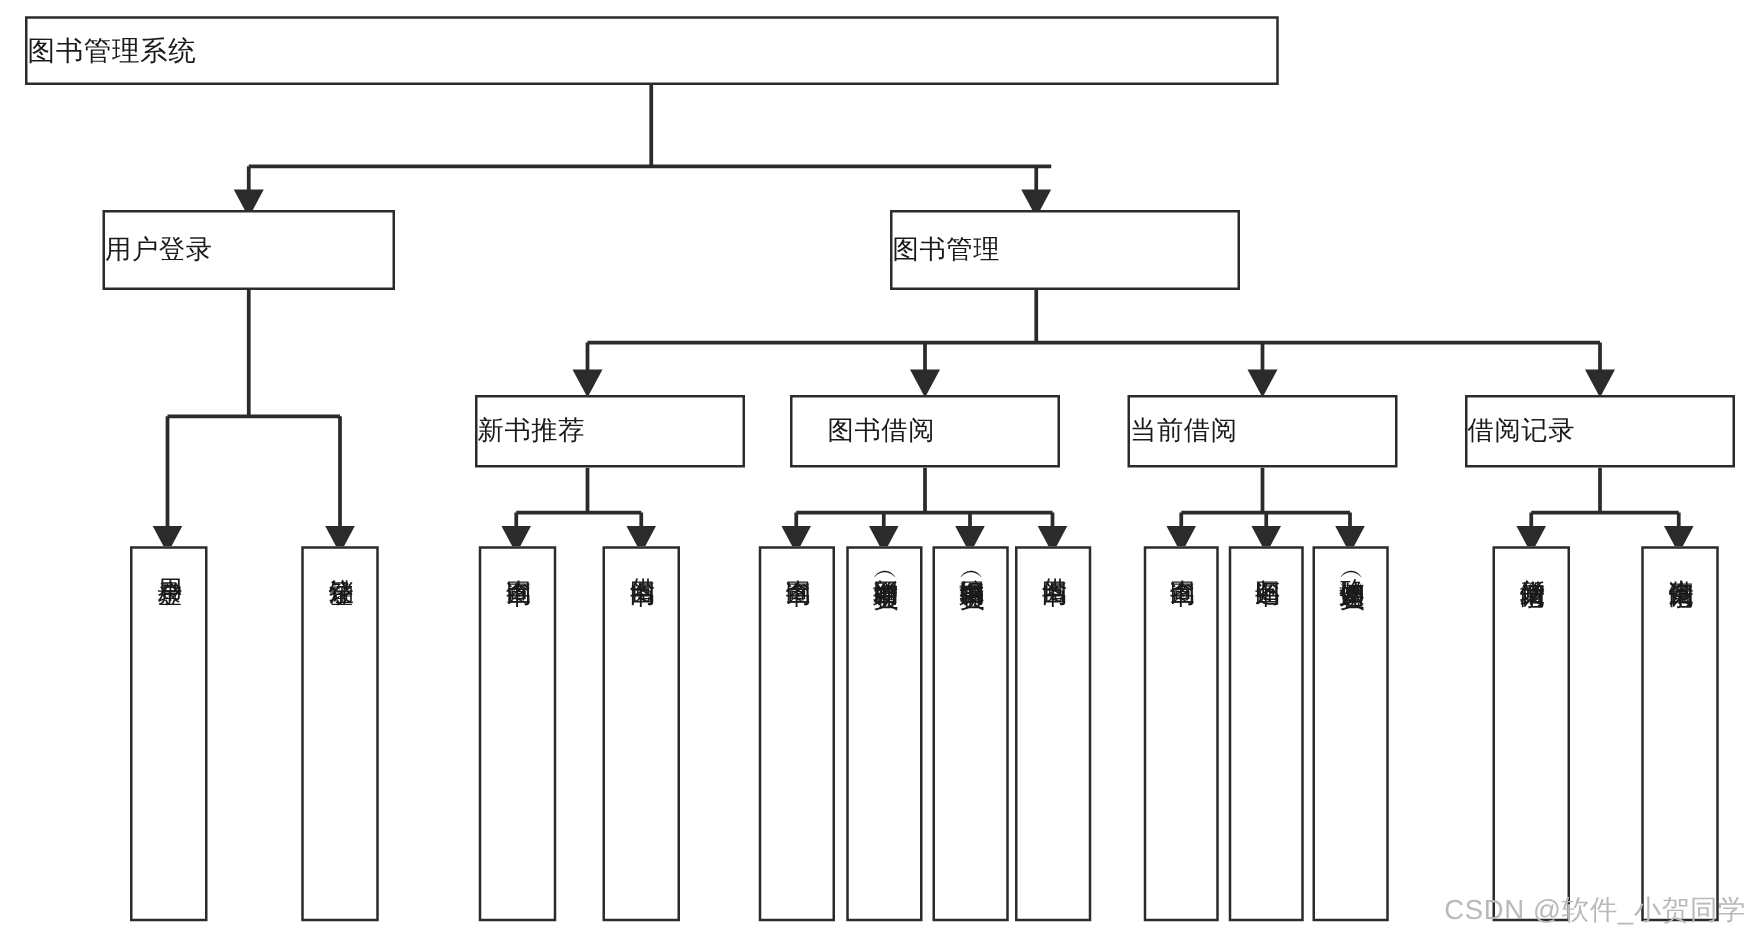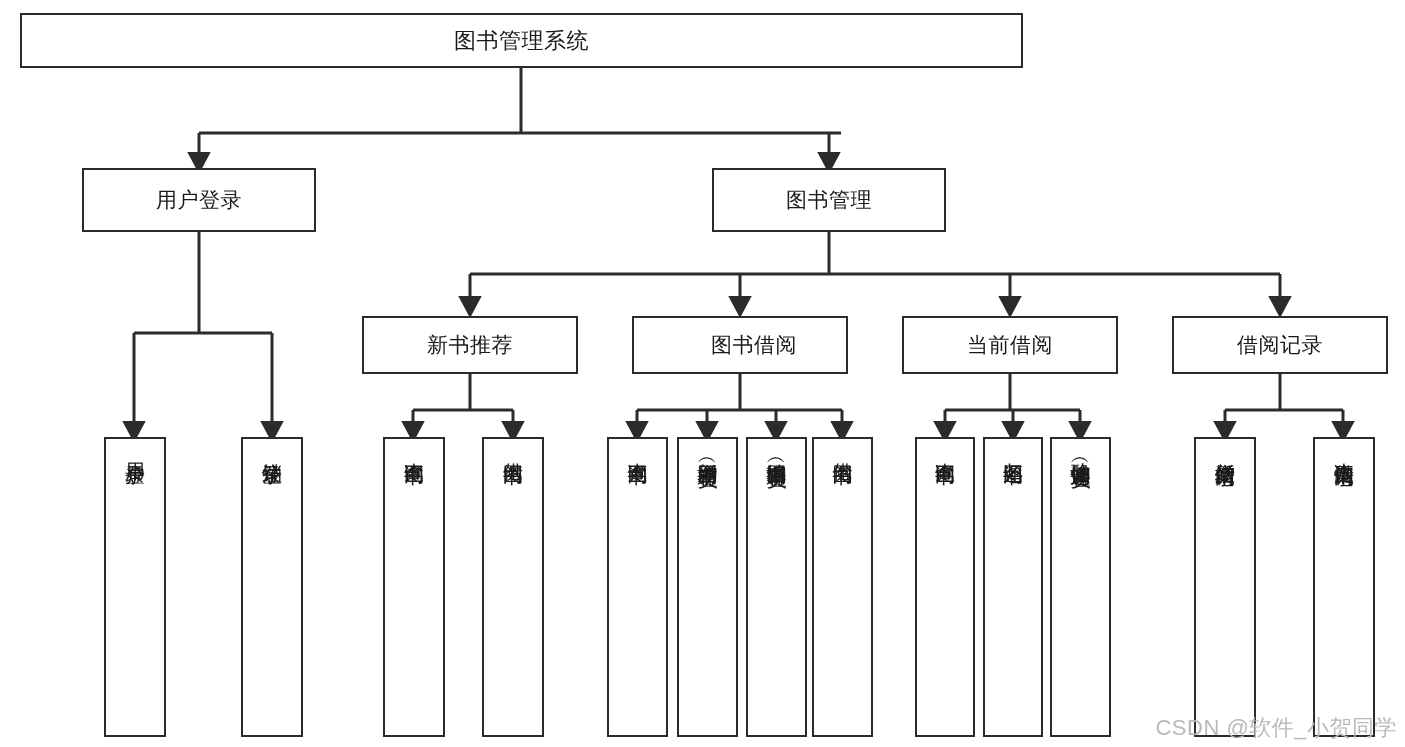--- a/index.html
+++ b/index.html
@@ -25,21 +25,20 @@
     height: 747px;
     pointer-events: none;
   }
   .node {
     position: absolute;
     box-sizing: border-box;
     border: 2px solid #2b2b2b;
     background: #ffffff;
     display: flex;
     align-items: center;
-    justify-content: center;
     color: #1a1a1a;
   }
   .node .label {
     font-size: 21px;
     line-height: 1.15;
     letter-spacing: 0.5px;
     white-space: nowrap;
   }
   .node-root .label { font-size: 22px; }
   .node-leaf {
@@ -121,25 +120,25 @@
     </g>
   </svg>
 
   <div class="node node-root" style="left:20px; top:13px; width:1003px; height:55px;">
     <span class="label">图书管理系统</span>
   </div>
 
   <div class="node node-l2" style="left:82px; top:168px; width:234px; height:64px;">
     <span class="label">用户登录</span>
   </div>
-  <div class="node node-l2" style="left:712px; top:168px; width:234px; height:64px;">
+  <div class="node node-l2" style="left:712px; top:168px; width:280px; height:64px;">
     <span class="label">图书管理</span>
   </div>
 
-  <div class="node node-l3" style="left:362px; top:316px; width:216px; height:58px;">
+  <div class="node node-l3" style="left:380px; top:316px; width:216px; height:58px;">
     <span class="label">新书推荐</span>
   </div>
   <div class="node node-l3" style="left:632px; top:316px; width:216px; height:58px;padding-left:28px;">
     <span class="label">图书借阅</span>
   </div>
   <div class="node node-l3" style="left:1172px; top:316px; width:216px; height:58px;">
     <span class="label">借阅记录</span>
   </div>
   <div class="node node-l3" style="left:902px; top:316px; width:216px; height:58px;">
     <span class="label">当前借阅</span>

